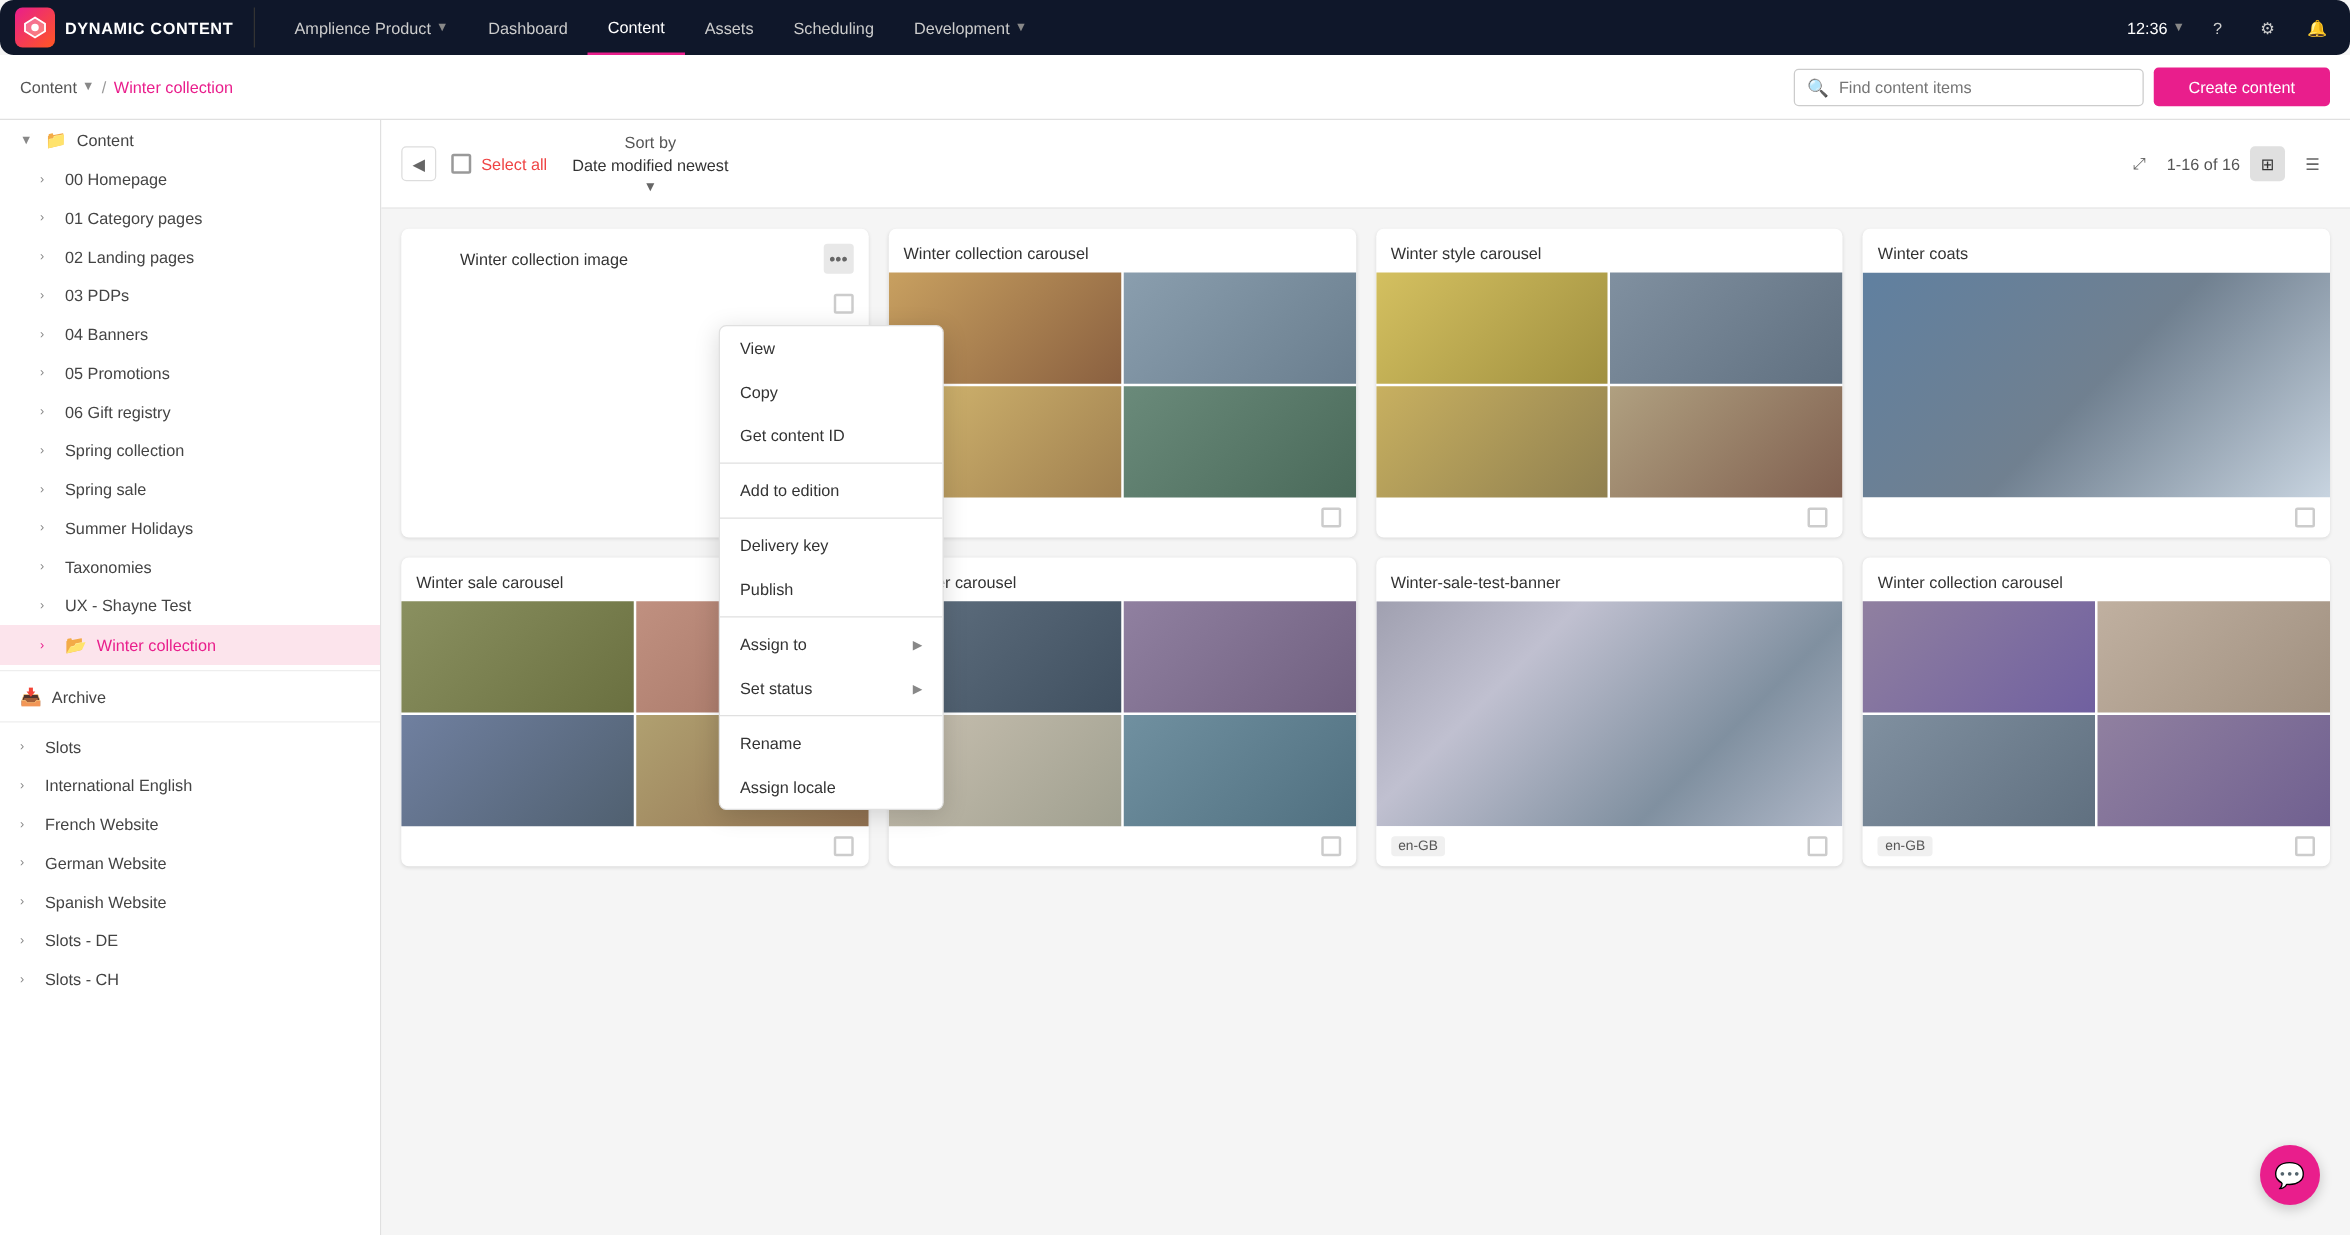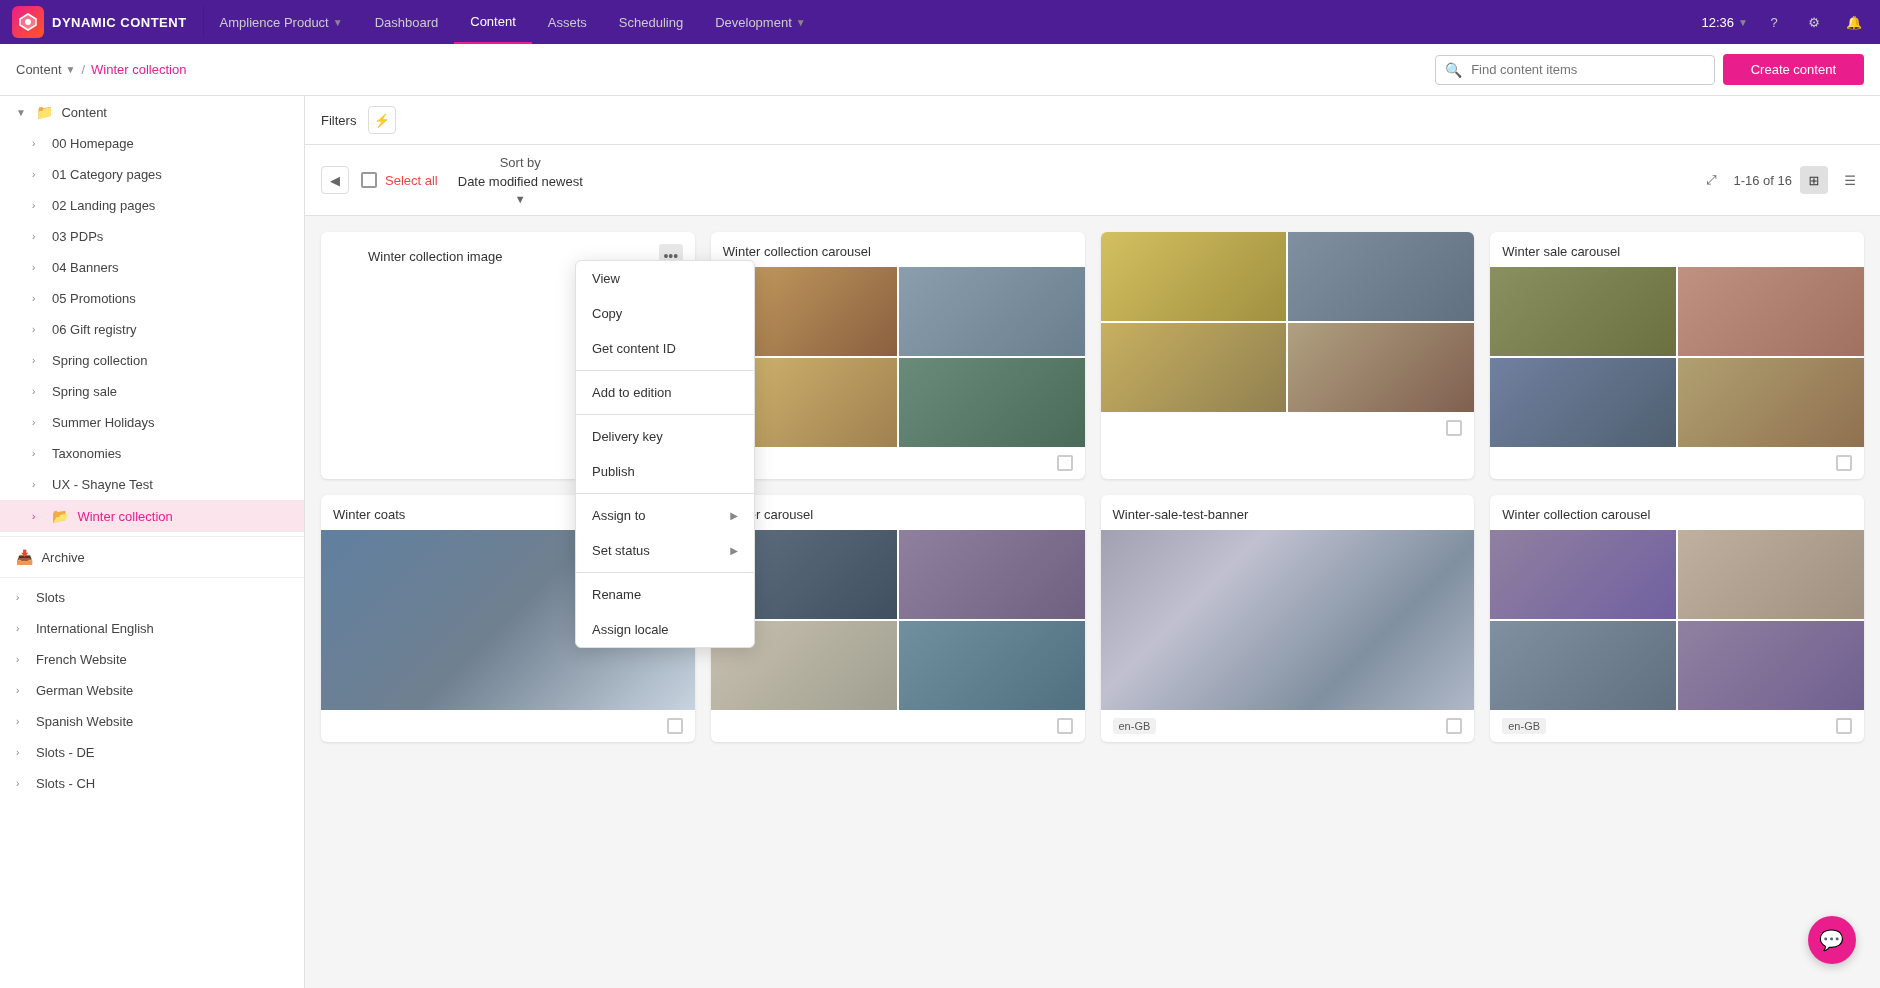--- a/index.html
+++ b/index.html
@@ -1,20 +1,20 @@
 <!DOCTYPE html>
 <html><head>
   <meta charset="utf-8">
   <style>
     * { box-sizing: border-box; margin: 0; padding: 0; }
     body { font-family: -apple-system, BlinkMacSystemFont, 'Segoe UI', sans-serif; font-size: 13px; background: #f5f5f5; color: #333; overflow: hidden; height: 988px; width: 1880px; }
 
     
     .top-nav {
-      display: flex; align-items: center; background: #4c1d95; height: 44px; padding: 0 12px; gap: 0;
+      display: flex; align-items: center; background: #0f172a; height: 44px; padding: 0 12px; gap: 16px; border-radius: 11px;
     }
     .logo-area { display: flex; align-items: center; gap: 8px; padding-right: 16px; border-right: 1px solid #333; }
     .logo-icon { width: 32px; height: 32px; background: linear-gradient(135deg, #e91e8c, #ff5722); border-radius: 6px; display: flex; align-items: center; justify-content: center; }
     .logo-icon svg { width: 20px; height: 20px; }
     .logo-text { color: #fff; font-size: 13px; font-weight: 600; letter-spacing: 0.5px; text-transform: uppercase; }
     .nav-items { display: flex; align-items: center; flex: 1; height: 100%; }
     .nav-item { display: flex; align-items: center; gap: 4px; padding: 0 16px; height: 100%; color: #ccc; font-size: 13px; cursor: pointer; white-space: nowrap; }
     .nav-item.active { color: #fff; border-bottom: 2px solid #e91e8c; }
     .nav-item .chevron { font-size: 10px; color: #888; }
     .nav-right { display: flex; align-items: center; gap: 12px; margin-left: auto; }
@@ -287,24 +287,20 @@
       <span class="sidebar-item-label">Slots - DE</span>
     </div>
     <div class="sidebar-item">
       <span class="chevron">›</span>
       <span class="sidebar-item-label">Slots - CH</span>
     </div>
   </div>
 
   <div class="content-area">
 
-    <div class="filters-bar">
-      <span class="filters-label">Filters</span>
-      <div class="filter-icon-btn">⚡</div>
-    </div>
 
     <div class="toolbar">
       <div class="collapse-btn">◀</div>
       <div class="select-all-area">
         <div class="checkbox"></div>
         <span class="select-all-label">Select all</span>
       </div>
       <div class="sort-area">
         <span>Sort by</span>
         <span class="sort-value">Date modified newest</span>
@@ -342,56 +338,59 @@
             <div class="img-grid-cell c3"></div>
             <div class="img-grid-cell c4"></div>
           </div>
           <div class="card-footer">
             <div></div>
             <div class="card-checkbox"></div>
           </div>
         </div>
 
         <div class="card">
+          <div class="card-header">
+            <span class="card-title">Winter style carousel</span>
+          </div>
           <div class="card-image-grid">
             <div class="img-grid-cell s1"></div>
             <div class="img-grid-cell s2"></div>
             <div class="img-grid-cell s3"></div>
             <div class="img-grid-cell s4"></div>
           </div>
           <div class="card-footer">
             <div></div>
             <div class="card-checkbox"></div>
           </div>
         </div>
 
         <div class="card">
           <div class="card-header">
+            <span class="card-title">Winter coats</span>
+          </div>
+          <div class="card-single-image">
+            <div style="width:100%;height:180px;">
+              <div class="img-bg-coats1"></div>
+            </div>
+          </div>
+          <div class="card-footer">
+            <div></div>
+            <div class="card-checkbox"></div>
+          </div>
+        </div>
+
+        <div class="card">
+          <div class="card-header">
             <span class="card-title">Winter sale carousel</span>
           </div>
           <div class="card-image-grid">
             <div class="img-grid-cell sale1"></div>
             <div class="img-grid-cell sale2"></div>
             <div class="img-grid-cell sale3"></div>
             <div class="img-grid-cell sale4"></div>
-          </div>
-          <div class="card-footer">
-            <div></div>
-            <div class="card-checkbox"></div>
-          </div>
-        </div>
-
-        <div class="card">
-          <div class="card-header">
-            <span class="card-title">Winter coats</span>
-          </div>
-          <div class="card-single-image">
-            <div style="width:100%;height:180px;">
-              <div class="img-bg-coats1"></div>
-            </div>
           </div>
           <div class="card-footer">
             <div></div>
             <div class="card-checkbox"></div>
           </div>
         </div>
 
         <div class="card">
           <div class="card-header">
             <span class="card-title">Winter carousel</span>

